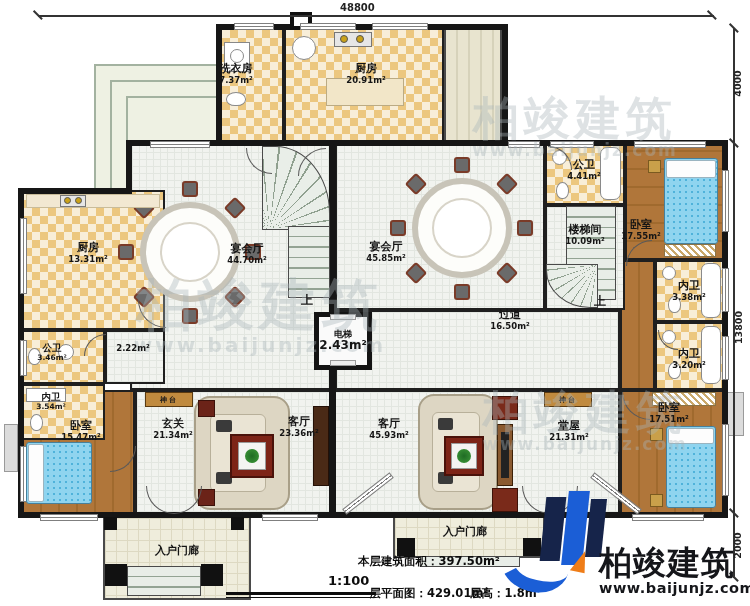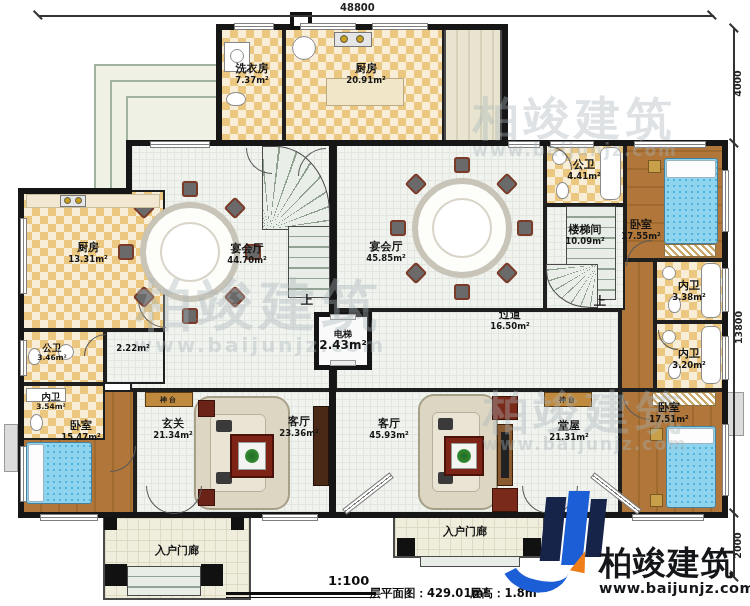--- a/index.html
+++ b/index.html
@@ -233,21 +233,21 @@
   </div>
   <div class="a wm" style="left:430px;top:94px;width:290px;">
     <div style="font-size:46px;letter-spacing:5px;">柏竣建筑</div>
     <div class="u" style="font-size:17px;letter-spacing:2px;">www.baijunjz.com</div>
   </div>
   <div class="a wm" style="left:440px;top:388px;width:290px;">
     <div style="font-size:46px;letter-spacing:5px;">柏竣建筑</div>
     <div class="u" style="font-size:17px;letter-spacing:2px;">www.baijunjz.com</div>
   </div>
 
-  <div class="a lbl" style="left:252px;top:74px;justify-content:flex-end;">
+  <div class="a lbl" style="left:236px;top:74px;justify-content:flex-end;">
       <span class="nm">洗衣房</span>
       <span class="ar">7.37m²</span>
     </div>
   <div class="a lbl" style="left:366px;top:74px;">
       <span class="nm">厨房</span>
       <span class="ar">20.91m²</span>
     </div>
   <div class="a lbl" style="left:247px;top:254px;">
       <span class="nm">宴会厅</span>
       <span class="ar">44.70m²</span>
@@ -346,20 +346,21 @@
   <div class="a tick" style="left:728px;top:512px;"></div>
   <div class="a tick" style="left:728px;top:576px;"></div>
   <div class="a dim" style="left:724px;top:78px;font-size:9.5px;transform:rotate(-90deg);">4000</div>
   <div class="a dim" style="left:722px;top:322px;font-size:9.5px;transform:rotate(-90deg);">13800</div>
   <div class="a dim" style="left:724px;top:540px;font-size:9.5px;transform:rotate(-90deg);">2000</div>
 
   <div class="a" style="left:328px;top:573px;font-size:13px;font-weight:bold;color:#0d0d0d;z-index:15;">1:100</div>
   <div class="a" style="left:226px;top:592px;width:150px;height:2.6px;background:#0d0d0d;z-index:15;"></div>
   <div class="a" style="left:226px;top:597px;width:150px;height:1px;background:#0d0d0d;z-index:15;"></div>
 
+  <div class="a" style="left:358px;top:554px;font-size:11.5px;font-weight:bold;color:#0d0d0d;white-space:nowrap;z-index:15;">本层建筑面积：397.50m²</div>
   <div class="a" style="left:358px;top:586px;font-size:11.5px;font-weight:bold;color:#0d0d0d;white-space:nowrap;z-index:15;">一层平面图：429.01m²</div>
   <div class="a" style="left:470px;top:586px;font-size:11.5px;font-weight:bold;color:#0d0d0d;white-space:nowrap;z-index:15;">层高：1.8m</div>
 
   <div class="a" style="left:500px;top:534px;width:70px;height:58px;border-radius:50%;border-bottom:13px solid #1b5ed6;border-left:13px solid transparent;transform:rotate(18deg);z-index:15;"></div>
   <div class="a" style="left:543px;top:497px;width:20px;height:64px;background:#16244a;transform:skewX(-6deg);z-index:15;"></div>
   <div class="a" style="left:565px;top:491px;width:21px;height:74px;background:#1b5ed6;transform:skewX(-6deg);z-index:16;"></div>
   <div class="a" style="left:588px;top:499px;width:16px;height:58px;background:#16244a;transform:skewX(-6deg);z-index:15;"></div>
   <div class="a" style="left:572px;top:550px;width:0;height:0;border-left:11px solid transparent;border-right:4px solid transparent;border-bottom:22px solid #ef7d18;transform:rotate(12deg);z-index:17;"></div>
   <div class="a" style="left:599px;top:541px;font-size:33px;font-weight:bold;letter-spacing:1px;color:#15161a;z-index:17;">柏竣建筑</div>
   <div class="a" style="left:599px;top:580px;font-size:14.5px;font-weight:bold;letter-spacing:.5px;color:#15161a;z-index:17;">www.baijunjz.com</div>

